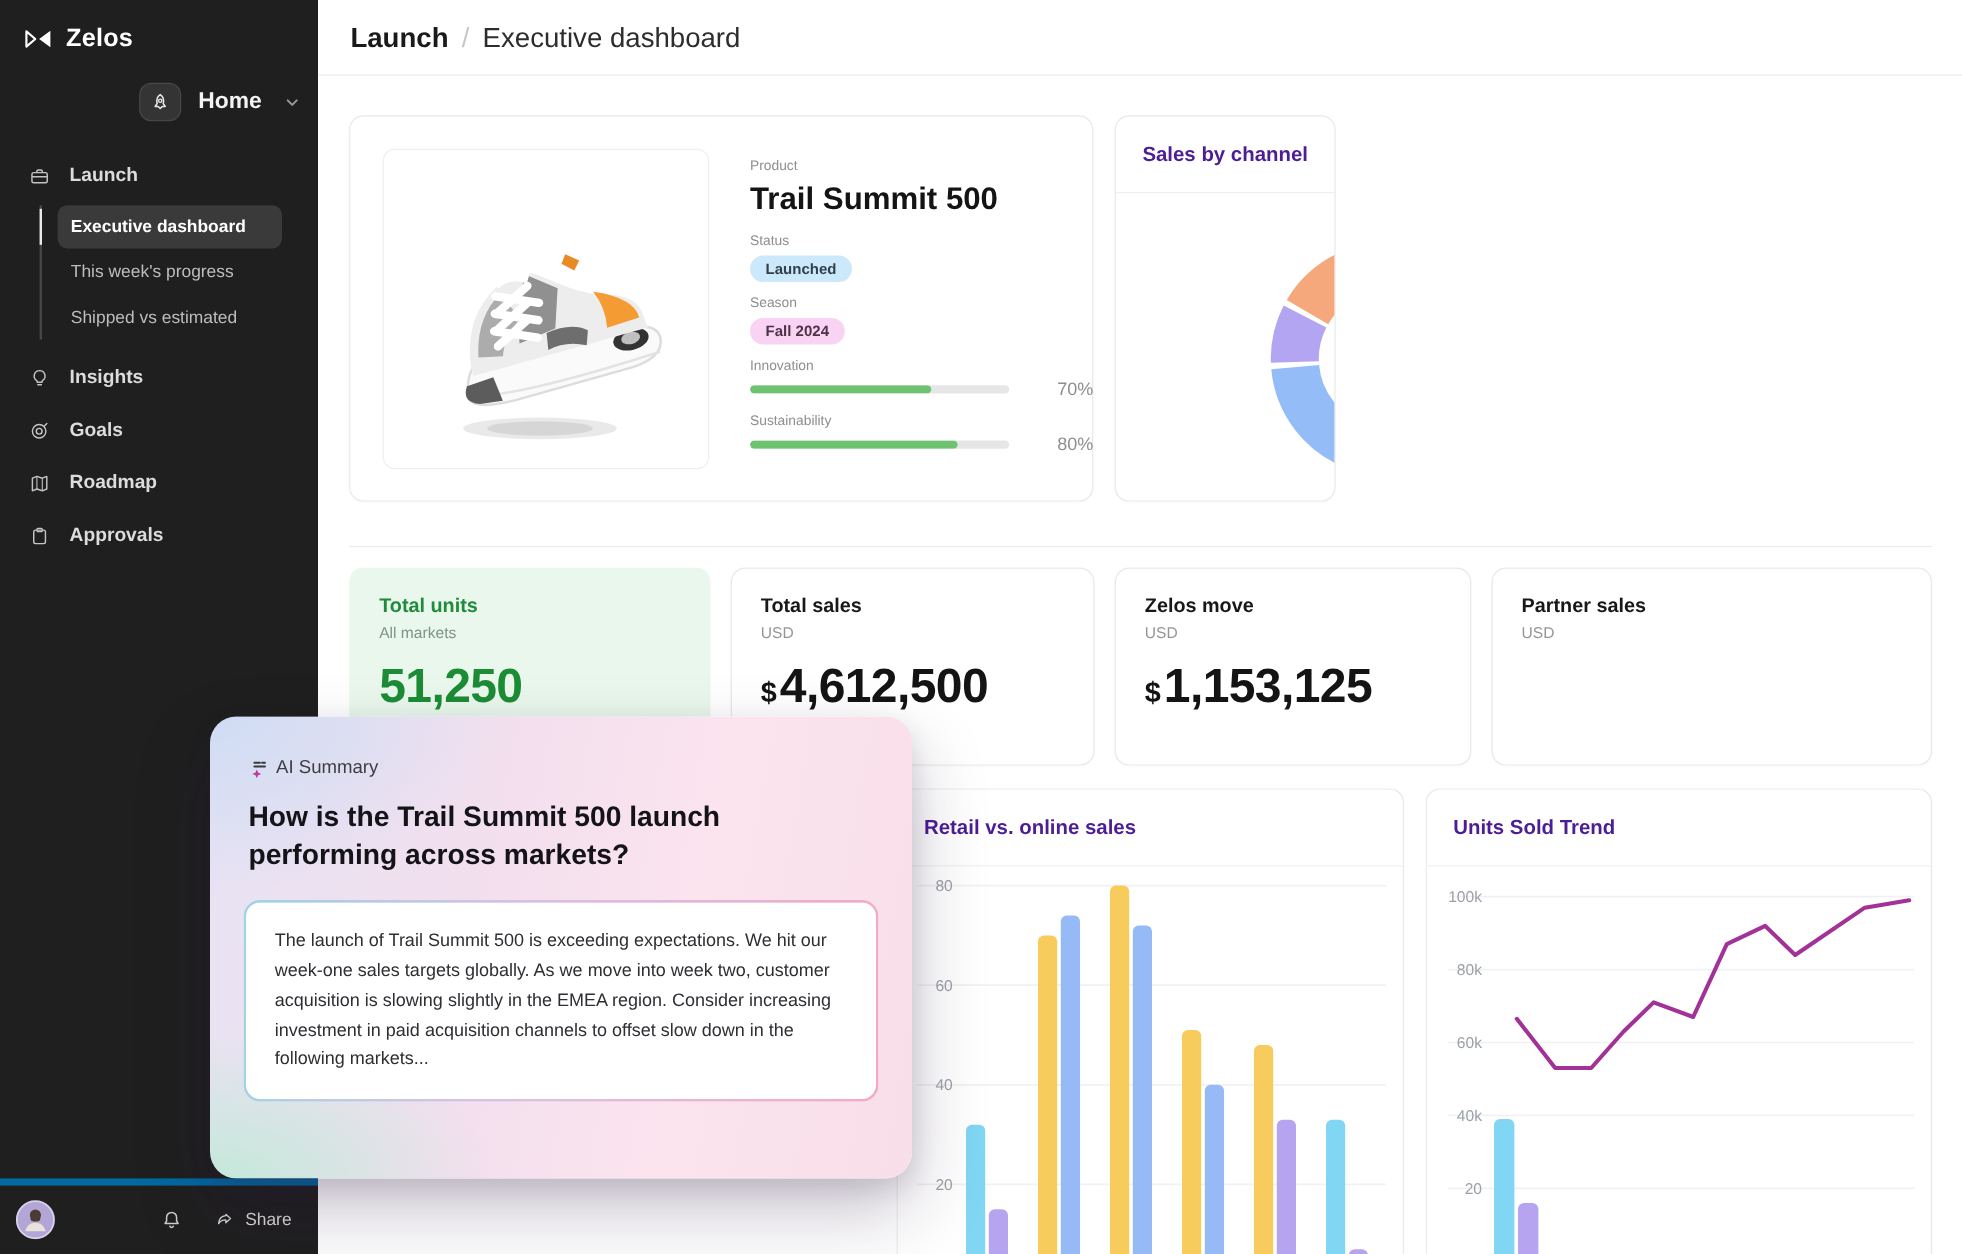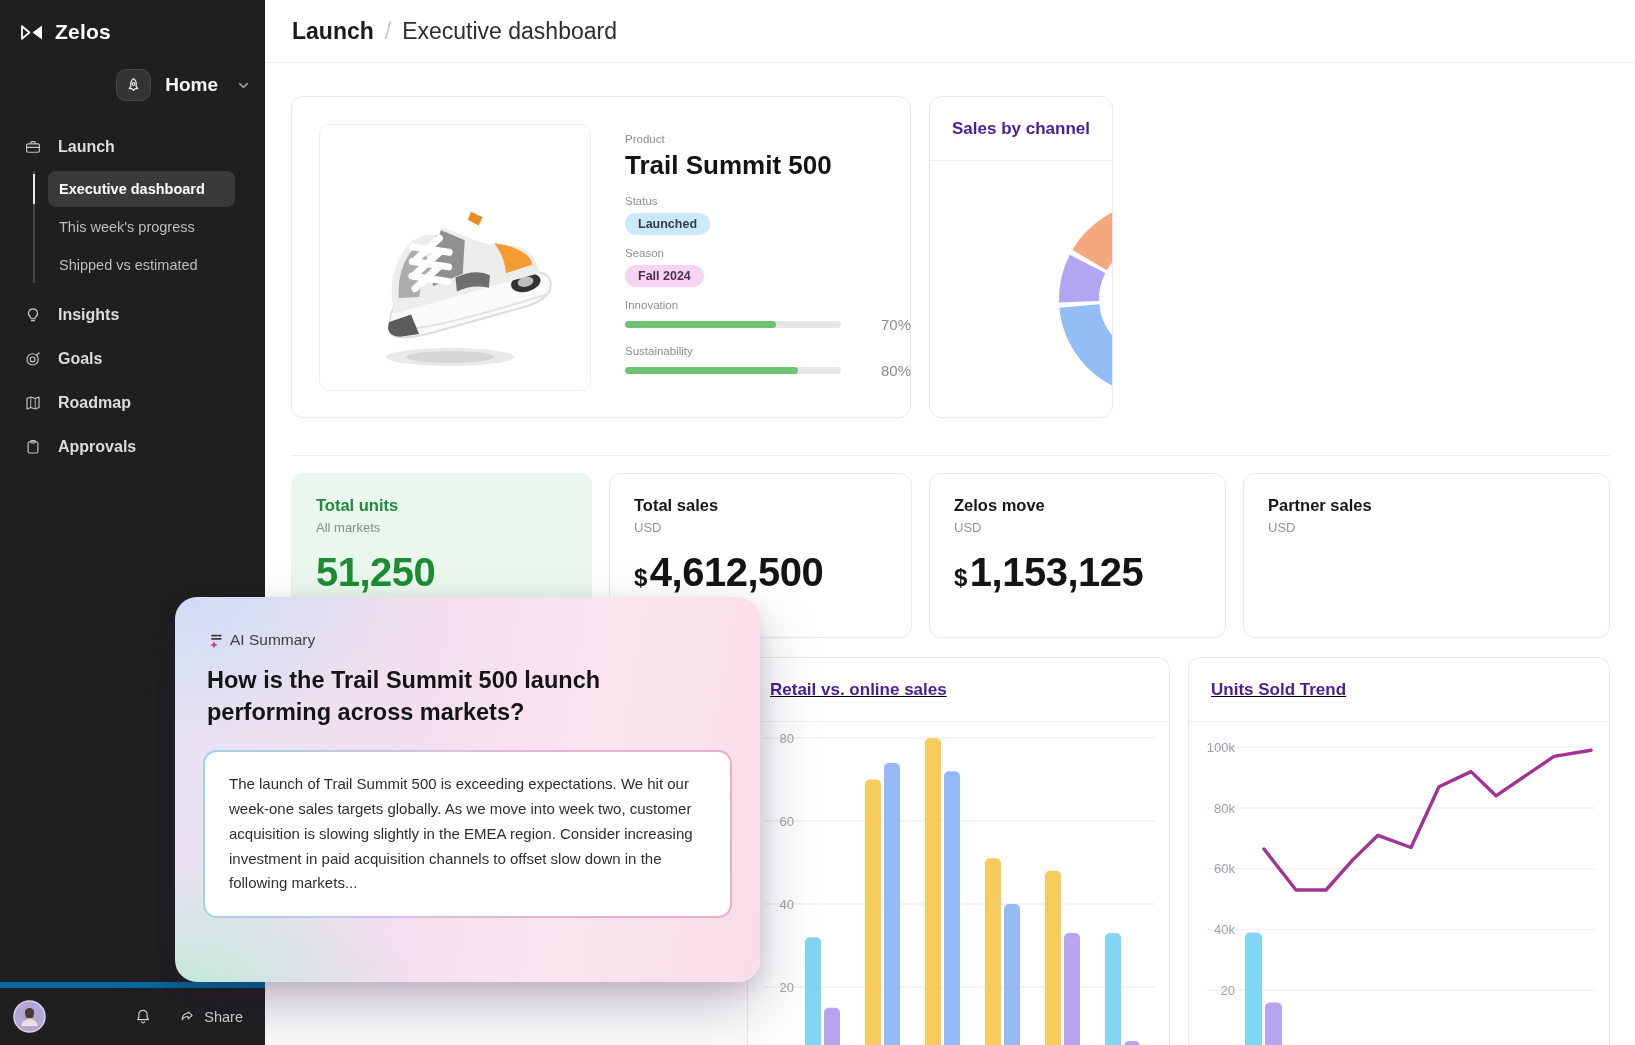--- a/index.html
+++ b/index.html
@@ -60,21 +60,21 @@
   .stat-card.w3{width:297px;}
   .stat-card.w4{width:367px;}
   .stat-title{font-size:16.5px;font-weight:700;color:#181818;}
   .stat-card.w1 .stat-title{color:#1F8B3B;}
   .stat-sub{font-size:13px;color:#969696;margin-top:5px;}
   .stat-card.w1 .stat-sub{color:#7F948A;}
   .stat-value{margin-top:15px;font-size:40px;font-weight:700;color:#141414;letter-spacing:-0.5px;white-space:nowrap;}
   .stat-card.w1 .stat-value{color:#1C8C35;}
   .cur{font-size:24px;margin-right:3px;}
 
-  .row3{position:absolute;left:482px;top:657px;height:388px;display:flex;gap:18px;text-decoration:underline;}
+  .row3{position:absolute;left:482px;top:657px;height:388px;display:flex;gap:18px;}
   .chart-card{position:relative;width:423px;height:388px;border-radius:12px 12px 0 0;border-bottom:none;overflow:hidden;}
   .chart-card.right{width:422px;}
   .plot{position:absolute;left:0;top:64px;right:0;bottom:0;}
   .plot svg{display:block;}
 
   
   .ai-card{position:absolute;left:175px;top:597px;width:585px;height:385px;border-radius:22px;z-index:40;
     background:
       radial-gradient(55% 45% at 2% 100%, rgba(190,233,214,.85), rgba(190,233,214,0) 70%),
       radial-gradient(60% 55% at 0% 0%, rgba(204,219,244,.9), rgba(204,219,244,0) 70%),

